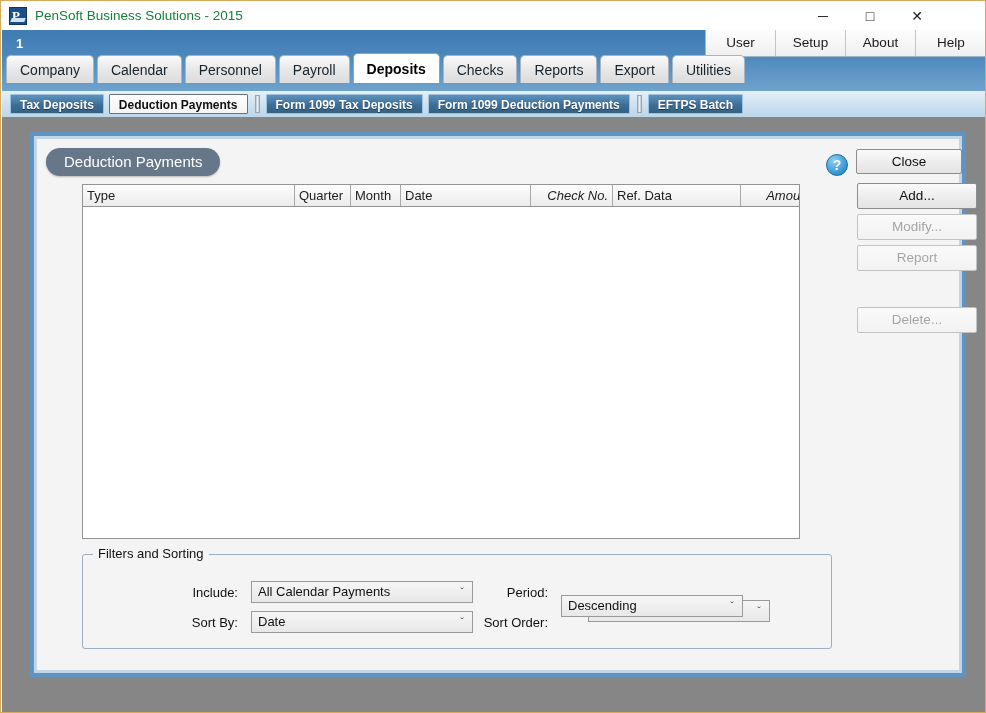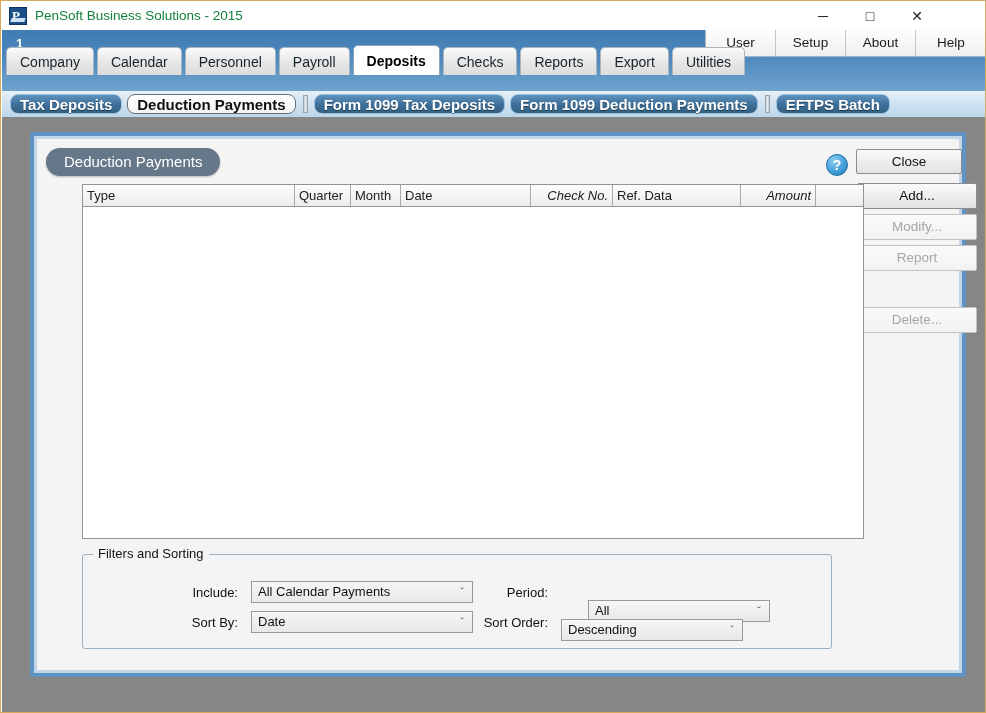--- a/index.html
+++ b/index.html
@@ -120,21 +120,21 @@
     border-right: 1px solid #bfc5ca;
     background: linear-gradient(180deg,#fdfdfd 0%, #efefef 100%);
     box-sizing: border-box;
     cursor: default;
   }
   .menu-item:last-child { border-right: none; }
 
   
   #tabstrip {
     position: absolute;
-    left: 4px; bottom: 16px;
+    left: 4px; bottom: 8px;
     height: 30px;
     display: flex;
     align-items: flex-end;
   }
   .tab {
     height: 28px;
     line-height: 28px;
     padding: 0 13px;
     margin-right: 3px;
     font-size: 14px;
@@ -166,26 +166,26 @@
     display: flex;
     align-items: center;
     padding-left: 8px;
     box-sizing: border-box;
   }
   .subtab {
     height: 20px;
     line-height: 20px;
     padding: 0 9px;
     margin-right: 5px;
-    font-size: 15px;
+    font-size: 12px;
     font-weight: bold;
     color: #ffffff;
     background: linear-gradient(180deg,#5d93bd 0%, #3d6e99 55%, #33617f 100%);
     border: 1px solid #9cc2dd;
-    border-radius: 8px;
+    border-radius: 1px;
     box-sizing: border-box;
     cursor: default;
     white-space: nowrap;
     text-shadow: 0 1px 0 rgba(0,0,0,.45);
   }
   .subtab.active {
     background: linear-gradient(180deg,#ffffff 0%, #f3f3f3 100%);
     color: #101010;
     border: 1px solid #6c7378;
     text-shadow: none;
@@ -292,21 +292,21 @@
   }
   #btn-add    { top: 44px; }
   #btn-modify { top: 75px; }
   #btn-report { top: 106px; }
   #btn-delete { top: 168px; }
 
   
   #grid {
     position: absolute;
     left: 45px; top: 45px;
-    width: 782px;
+    width: 718px;
     height: 355px;
     background: #ffffff;
     border: 1px solid #949494;
     box-sizing: border-box;
     overflow: hidden;
   }
   #grid-header {
     display: flex;
     height: 22px;
     background: linear-gradient(180deg,#fdfdfd 0%, #ececec 100%);
@@ -380,21 +380,21 @@
   }
 
   
   #lbl-include    { left: 45px;  top: 30px;  width: 110px; }
   #lbl-sortby     { left: 45px;  top: 60px;  width: 110px; }
   #lbl-period     { left: 355px; top: 30px;  width: 110px; }
   #lbl-sortorder  { left: 355px; top: 60px;  width: 110px; }
   #cmb-include    { left: 168px; top: 26px;  width: 222px; }
   #cmb-sortby     { left: 168px; top: 56px;  width: 222px; }
   #cmb-period     { left: 505px; top: 26px;  width: 182px; margin-top: 19px; }
-  #cmb-sortorder  { left: 478px; top: 64px;  width: 182px; }
+  #cmb-sortorder  { left: 478px; top: 40px;  width: 182px; }
 </style>
 </head>
 <body>
 
 <div id="window">
 
   <div id="titlebar">
     <div id="app-icon">
       <span class="p-glyph">P</span>
       <span class="swoosh"></span>

